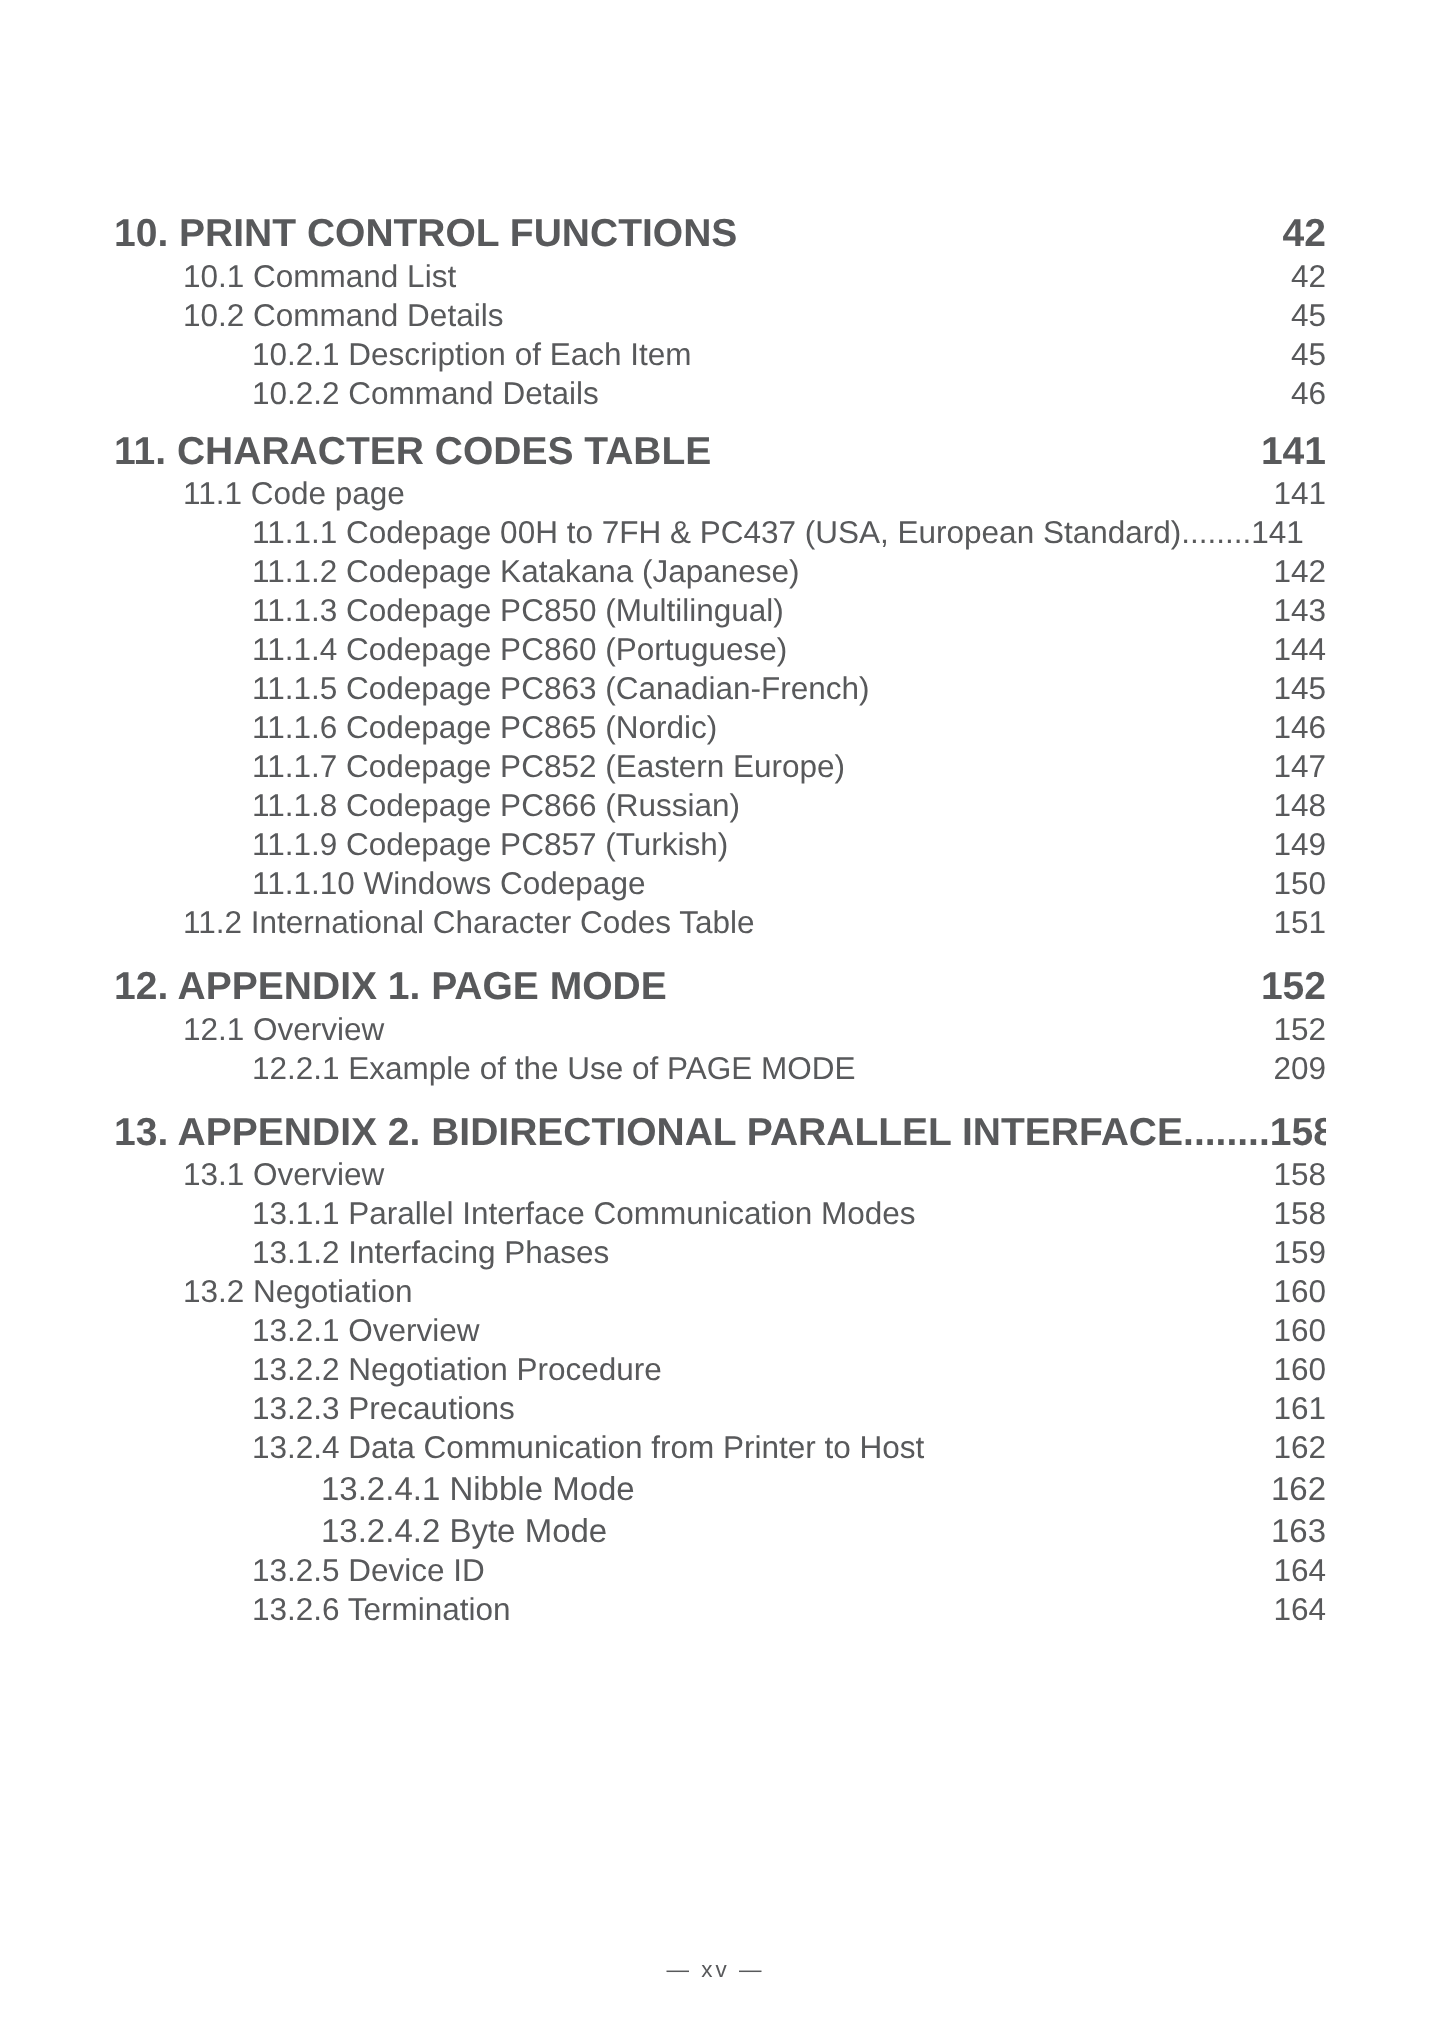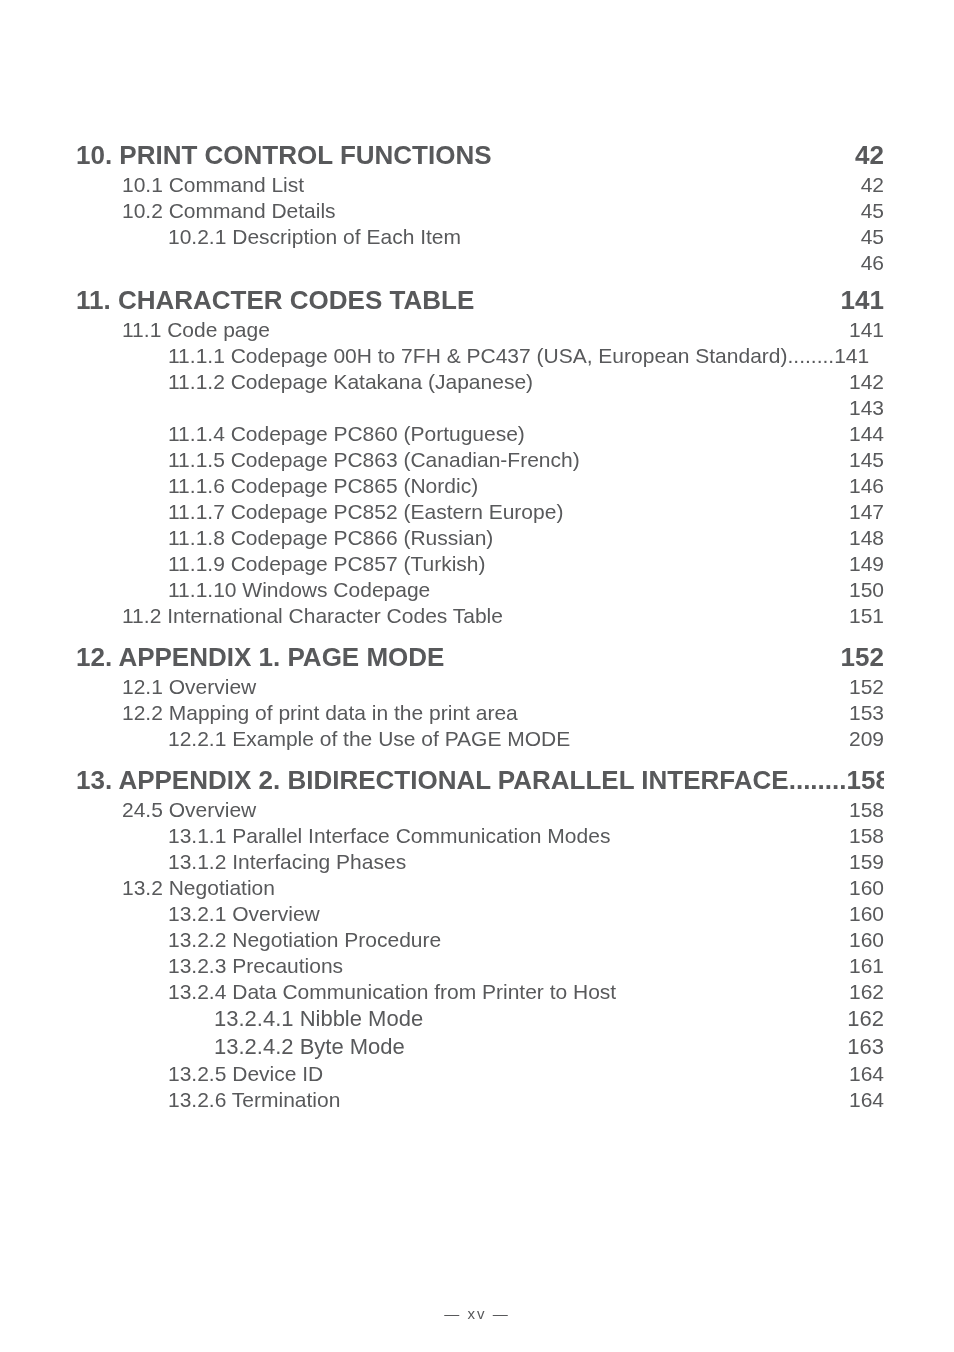--- a/index.html
+++ b/index.html
@@ -106,20 +106,21 @@
       <span class="toc-page">45</span>
     </div>
     <div class="toc-line h3">
       <span class="toc-label">10.2.1 Description of Each Item</span>
       <span style="flex: 0 0 auto;"> </span>
       <span class="toc-leader"></span>
       <span style="flex: 0 0 auto;"> </span>
       <span class="toc-page">45</span>
     </div>
     <div class="toc-line h3">
+      <span class="toc-label">10.2.2 Command Details</span>
       <span style="flex: 0 0 auto;"> </span>
       <span class="toc-leader"></span>
       <span style="flex: 0 0 auto;"> </span>
       <span class="toc-page">46</span>
     </div>
     <div class="toc-line h1 gap1">
       <span class="toc-label">11. CHARACTER CODES TABLE</span>
       <span style="flex: 0 0 auto;"> </span>
       <span class="toc-leader"></span>
       <span style="flex: 0 0 auto;"> </span>
@@ -138,20 +139,21 @@
       <span class="toc-page">141</span>
     </div>
     <div class="toc-line h3">
       <span class="toc-label">11.1.2 Codepage Katakana (Japanese)</span>
       <span style="flex: 0 0 auto;"> </span>
       <span class="toc-leader"></span>
       <span style="flex: 0 0 auto;"> </span>
       <span class="toc-page">142</span>
     </div>
     <div class="toc-line h3">
+      <span class="toc-label">11.1.3 Codepage PC850 (Multilingual)</span>
       <span style="flex: 0 0 auto;"> </span>
       <span class="toc-leader"></span>
       <span style="flex: 0 0 auto;"> </span>
       <span class="toc-page">143</span>
     </div>
     <div class="toc-line h3">
       <span class="toc-label">11.1.4 Codepage PC860 (Portuguese)</span>
       <span style="flex: 0 0 auto;"> </span>
       <span class="toc-leader"></span>
       <span style="flex: 0 0 auto;"> </span>
@@ -212,42 +214,35 @@
       <span class="toc-leader"></span>
       <span style="flex: 0 0 auto;"> </span>
       <span class="toc-page">152</span>
     </div>
     <div class="toc-line h2">
       <span class="toc-label">12.1 Overview</span>
       <span style="flex: 0 0 auto;"> </span>
       <span class="toc-leader"></span>
       <span style="flex: 0 0 auto;"> </span>
       <span class="toc-page">152</span>
-    </div>
-    <div class="toc-line h2">
-      <span class="toc-label">12.2 Mapping of print data in the print area</span>
-      <span style="flex: 0 0 auto;"> </span>
-      <span class="toc-leader"></span>
-      <span style="flex: 0 0 auto;"> </span>
-      <span class="toc-page">153</span>
     </div>
     <div class="toc-line h3">
       <span class="toc-label">12.2.1 Example of the Use of PAGE MODE</span>
       <span style="flex: 0 0 auto;"> </span>
       <span class="toc-leader"></span>
       <span style="flex: 0 0 auto;"> </span>
       <span class="toc-page">209</span>
     </div>
     <div class="toc-line h1 gap2">
       <span class="toc-label">13. APPENDIX 2. BIDIRECTIONAL PARALLEL INTERFACE</span>
       <span style="flex: 0 0 auto;"> ........ </span>
       <span class="toc-page">158</span>
     </div>
     <div class="toc-line h2">
-      <span class="toc-label">24.5 Overview</span>
+      <span class="toc-label">13.1 Overview</span>
       <span style="flex: 0 0 auto;"> </span>
       <span class="toc-leader"></span>
       <span style="flex: 0 0 auto;"> </span>
       <span class="toc-page">158</span>
     </div>
     <div class="toc-line h3">
       <span class="toc-label">13.1.1 Parallel Interface Communication Modes</span>
       <span style="flex: 0 0 auto;"> </span>
       <span class="toc-leader"></span>
       <span style="flex: 0 0 auto;"> </span>

